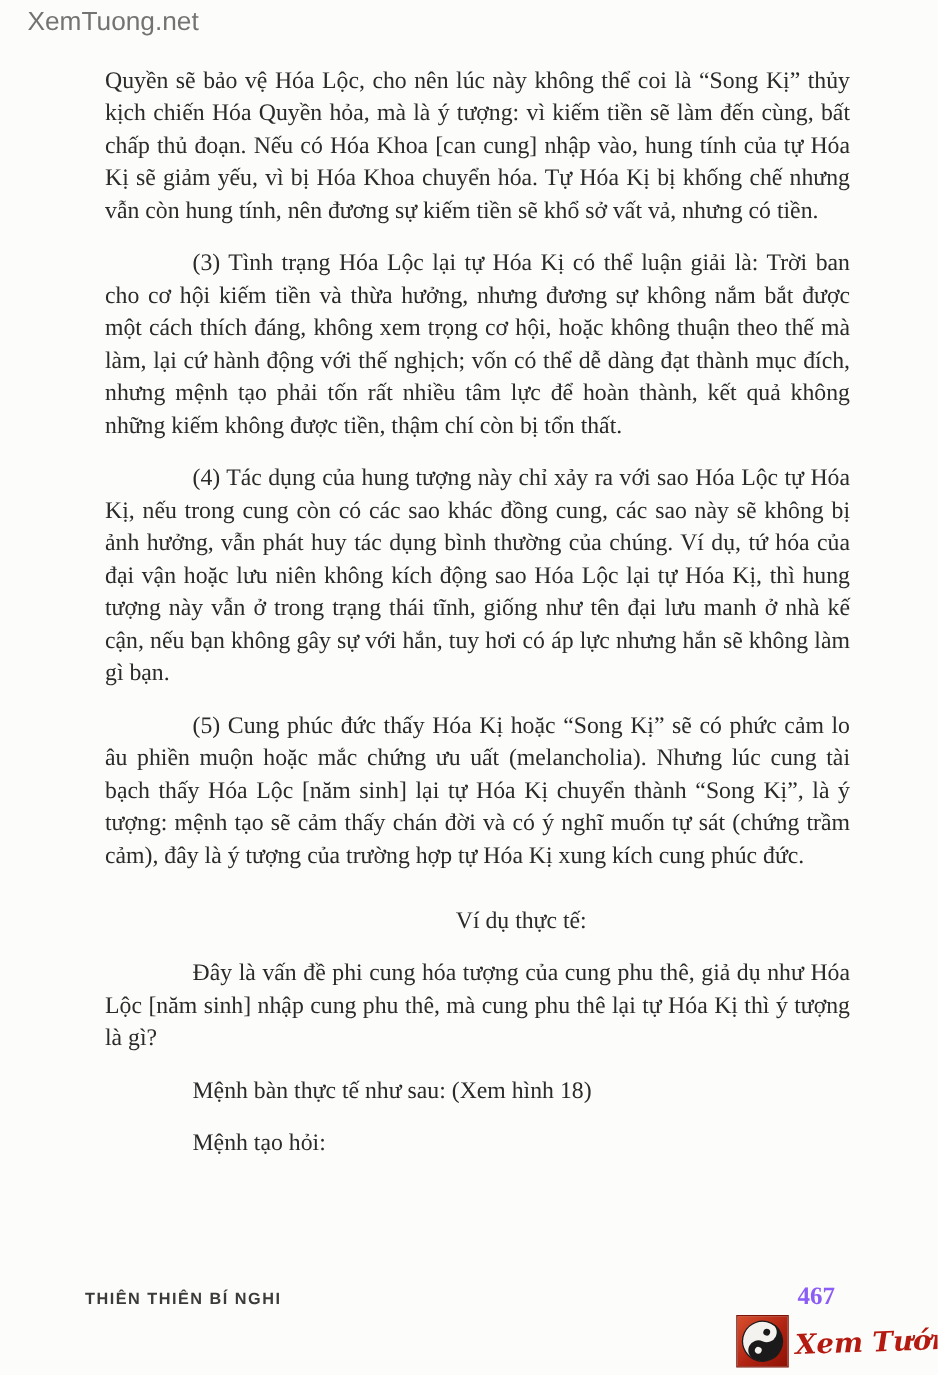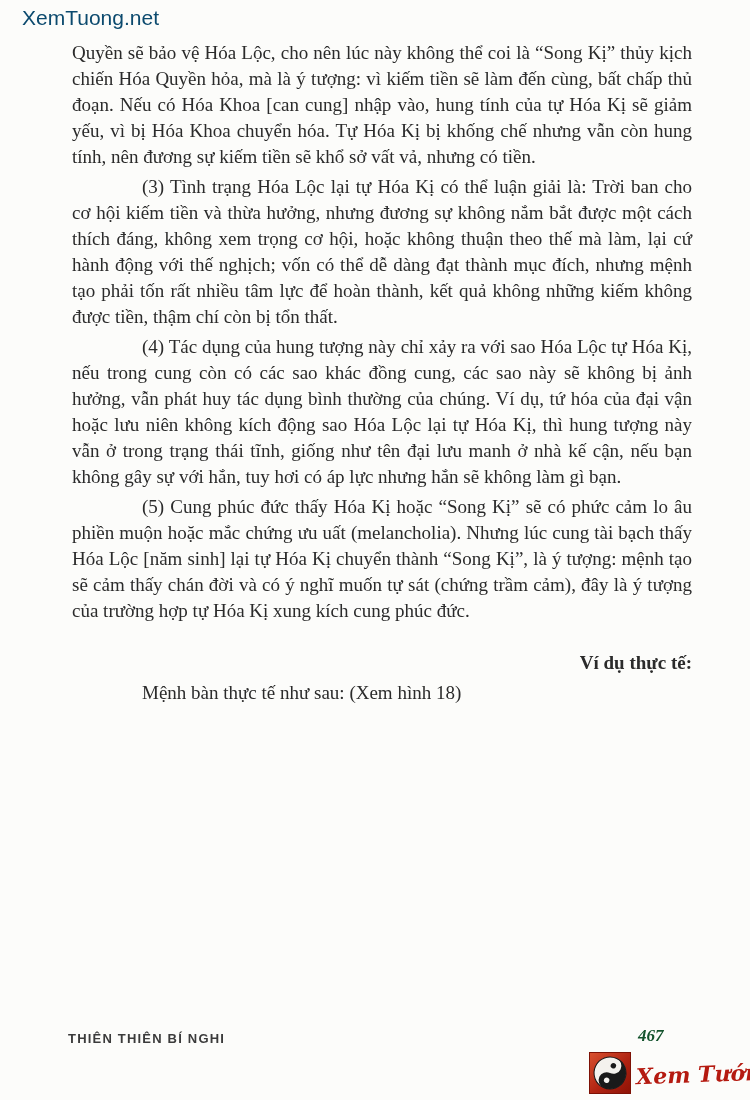--- a/index.html
+++ b/index.html
@@ -10,58 +10,57 @@
     background: #fcfcfa;
     overflow: hidden;
     font-family: "Liberation Serif", serif;
   }
   .watermark-top {
     position: absolute;
     top: 6px;
     left: 22px;
     font-family: "Liberation Sans", sans-serif;
     font-size: 21px;
-    color: #0c4a6e;
+    color: #737373;
   }
   .page-body {
     position: absolute;
     top: 36px;
     left: 68px;
     width: 628px;
     font-size: 19px;
     line-height: 26px;
     color: #2b2b2b;
     text-align: justify;
   }
-  .page-body p { margin: 4px; }
+  .page-body p { margin: 16px; }
   .p-indent { text-indent: 70px; }
   .p-heading {
-    font-weight: bold;
+    font-weight: normal;
     margin-top: 26px !important;
-    text-align: right;
+    text-align: center;
   }
   .footer-title {
     position: absolute;
     left: 68px;
     top: 1031px;
     font-family: "Liberation Sans", sans-serif;
     font-weight: bold;
     font-size: 13px;
     letter-spacing: 1.2px;
     color: #3b3b3b;
   }
   .page-number {
     position: absolute;
     left: 638px;
     top: 1026px;
     font-family: "Liberation Serif", serif;
-    font-style: italic;
     font-weight: bold;
-    font-size: 17px;
-    color: #14532d;
+    font-size: 20px;
+    color: #8b5cf6;
   }
   .logo-bottom {
     position: absolute;
     left: 589px;
     top: 1052px;
     display: flex;
     align-items: center;
     gap: 5px;
   }
   .logo-square {
@@ -89,21 +88,23 @@
 <body>
 
 <div class="watermark-top">XemTuong.net</div>
 
 <div class="page-body">
   <p>Quyền sẽ bảo vệ Hóa Lộc, cho nên lúc này không thể coi là “Song Kị” thủy kịch chiến Hóa Quyền hỏa, mà là ý tượng: vì kiếm tiền sẽ làm đến cùng, bất chấp thủ đoạn. Nếu có Hóa Khoa [can cung] nhập vào, hung tính của tự Hóa Kị sẽ giảm yếu, vì bị Hóa Khoa chuyển hóa. Tự Hóa Kị bị khống chế nhưng vẫn còn hung tính, nên đương sự kiếm tiền sẽ khổ sở vất vả, nhưng có tiền.</p>
   <p class="p-indent">(3) Tình trạng Hóa Lộc lại tự Hóa Kị có thể luận giải là: Trời ban cho cơ hội kiếm tiền và thừa hưởng, nhưng đương sự không nắm bắt được một cách thích đáng, không xem trọng cơ hội, hoặc không thuận theo thế mà làm, lại cứ hành động với thế nghịch; vốn có thể dễ dàng đạt thành mục đích, nhưng mệnh tạo phải tốn rất nhiều tâm lực để hoàn thành, kết quả không những kiếm không được tiền, thậm chí còn bị tổn thất.</p>
   <p class="p-indent">(4) Tác dụng của hung tượng này chỉ xảy ra với sao Hóa Lộc tự Hóa Kị, nếu trong cung còn có các sao khác đồng cung, các sao này sẽ không bị ảnh hưởng, vẫn phát huy tác dụng bình thường của chúng. Ví dụ, tứ hóa của đại vận hoặc lưu niên không kích động sao Hóa Lộc lại tự Hóa Kị, thì hung tượng này vẫn ở trong trạng thái tĩnh, giống như tên đại lưu manh ở nhà kế cận, nếu bạn không gây sự với hắn, tuy hơi có áp lực nhưng hắn sẽ không làm gì bạn.</p>
   <p class="p-indent">(5) Cung phúc đức thấy Hóa Kị hoặc “Song Kị” sẽ có phức cảm lo âu phiền muộn hoặc mắc chứng ưu uất (melancholia). Nhưng lúc cung tài bạch thấy Hóa Lộc [năm sinh] lại tự Hóa Kị chuyển thành “Song Kị”, là ý tượng: mệnh tạo sẽ cảm thấy chán đời và có ý nghĩ muốn tự sát (chứng trầm cảm), đây là ý tượng của trường hợp tự Hóa Kị xung kích cung phúc đức.</p>
   <p class="p-indent p-heading">Ví dụ thực tế:</p>
+  <p class="p-indent">Đây là vấn đề phi cung hóa tượng của cung phu thê, giả dụ như Hóa Lộc [năm sinh] nhập cung phu thê, mà cung phu thê lại tự Hóa Kị thì ý tượng là gì?</p>
   <p class="p-indent">Mệnh bàn thực tế như sau: (Xem hình 18)</p>
+  <p class="p-indent">Mệnh tạo hỏi:</p>
 </div>
 
 <div class="footer-title">THIÊN THIÊN BÍ NGHI</div>
 
 <div class="page-number">467</div>
 
 <div class="logo-bottom">
   <div class="logo-square">
     <svg width="34" height="34" viewBox="0 0 100 100" aria-hidden="true">
       <circle cx="50" cy="50" r="47" fill="#f4f2ee" stroke="#1a1a1a" stroke-width="3"></circle>

